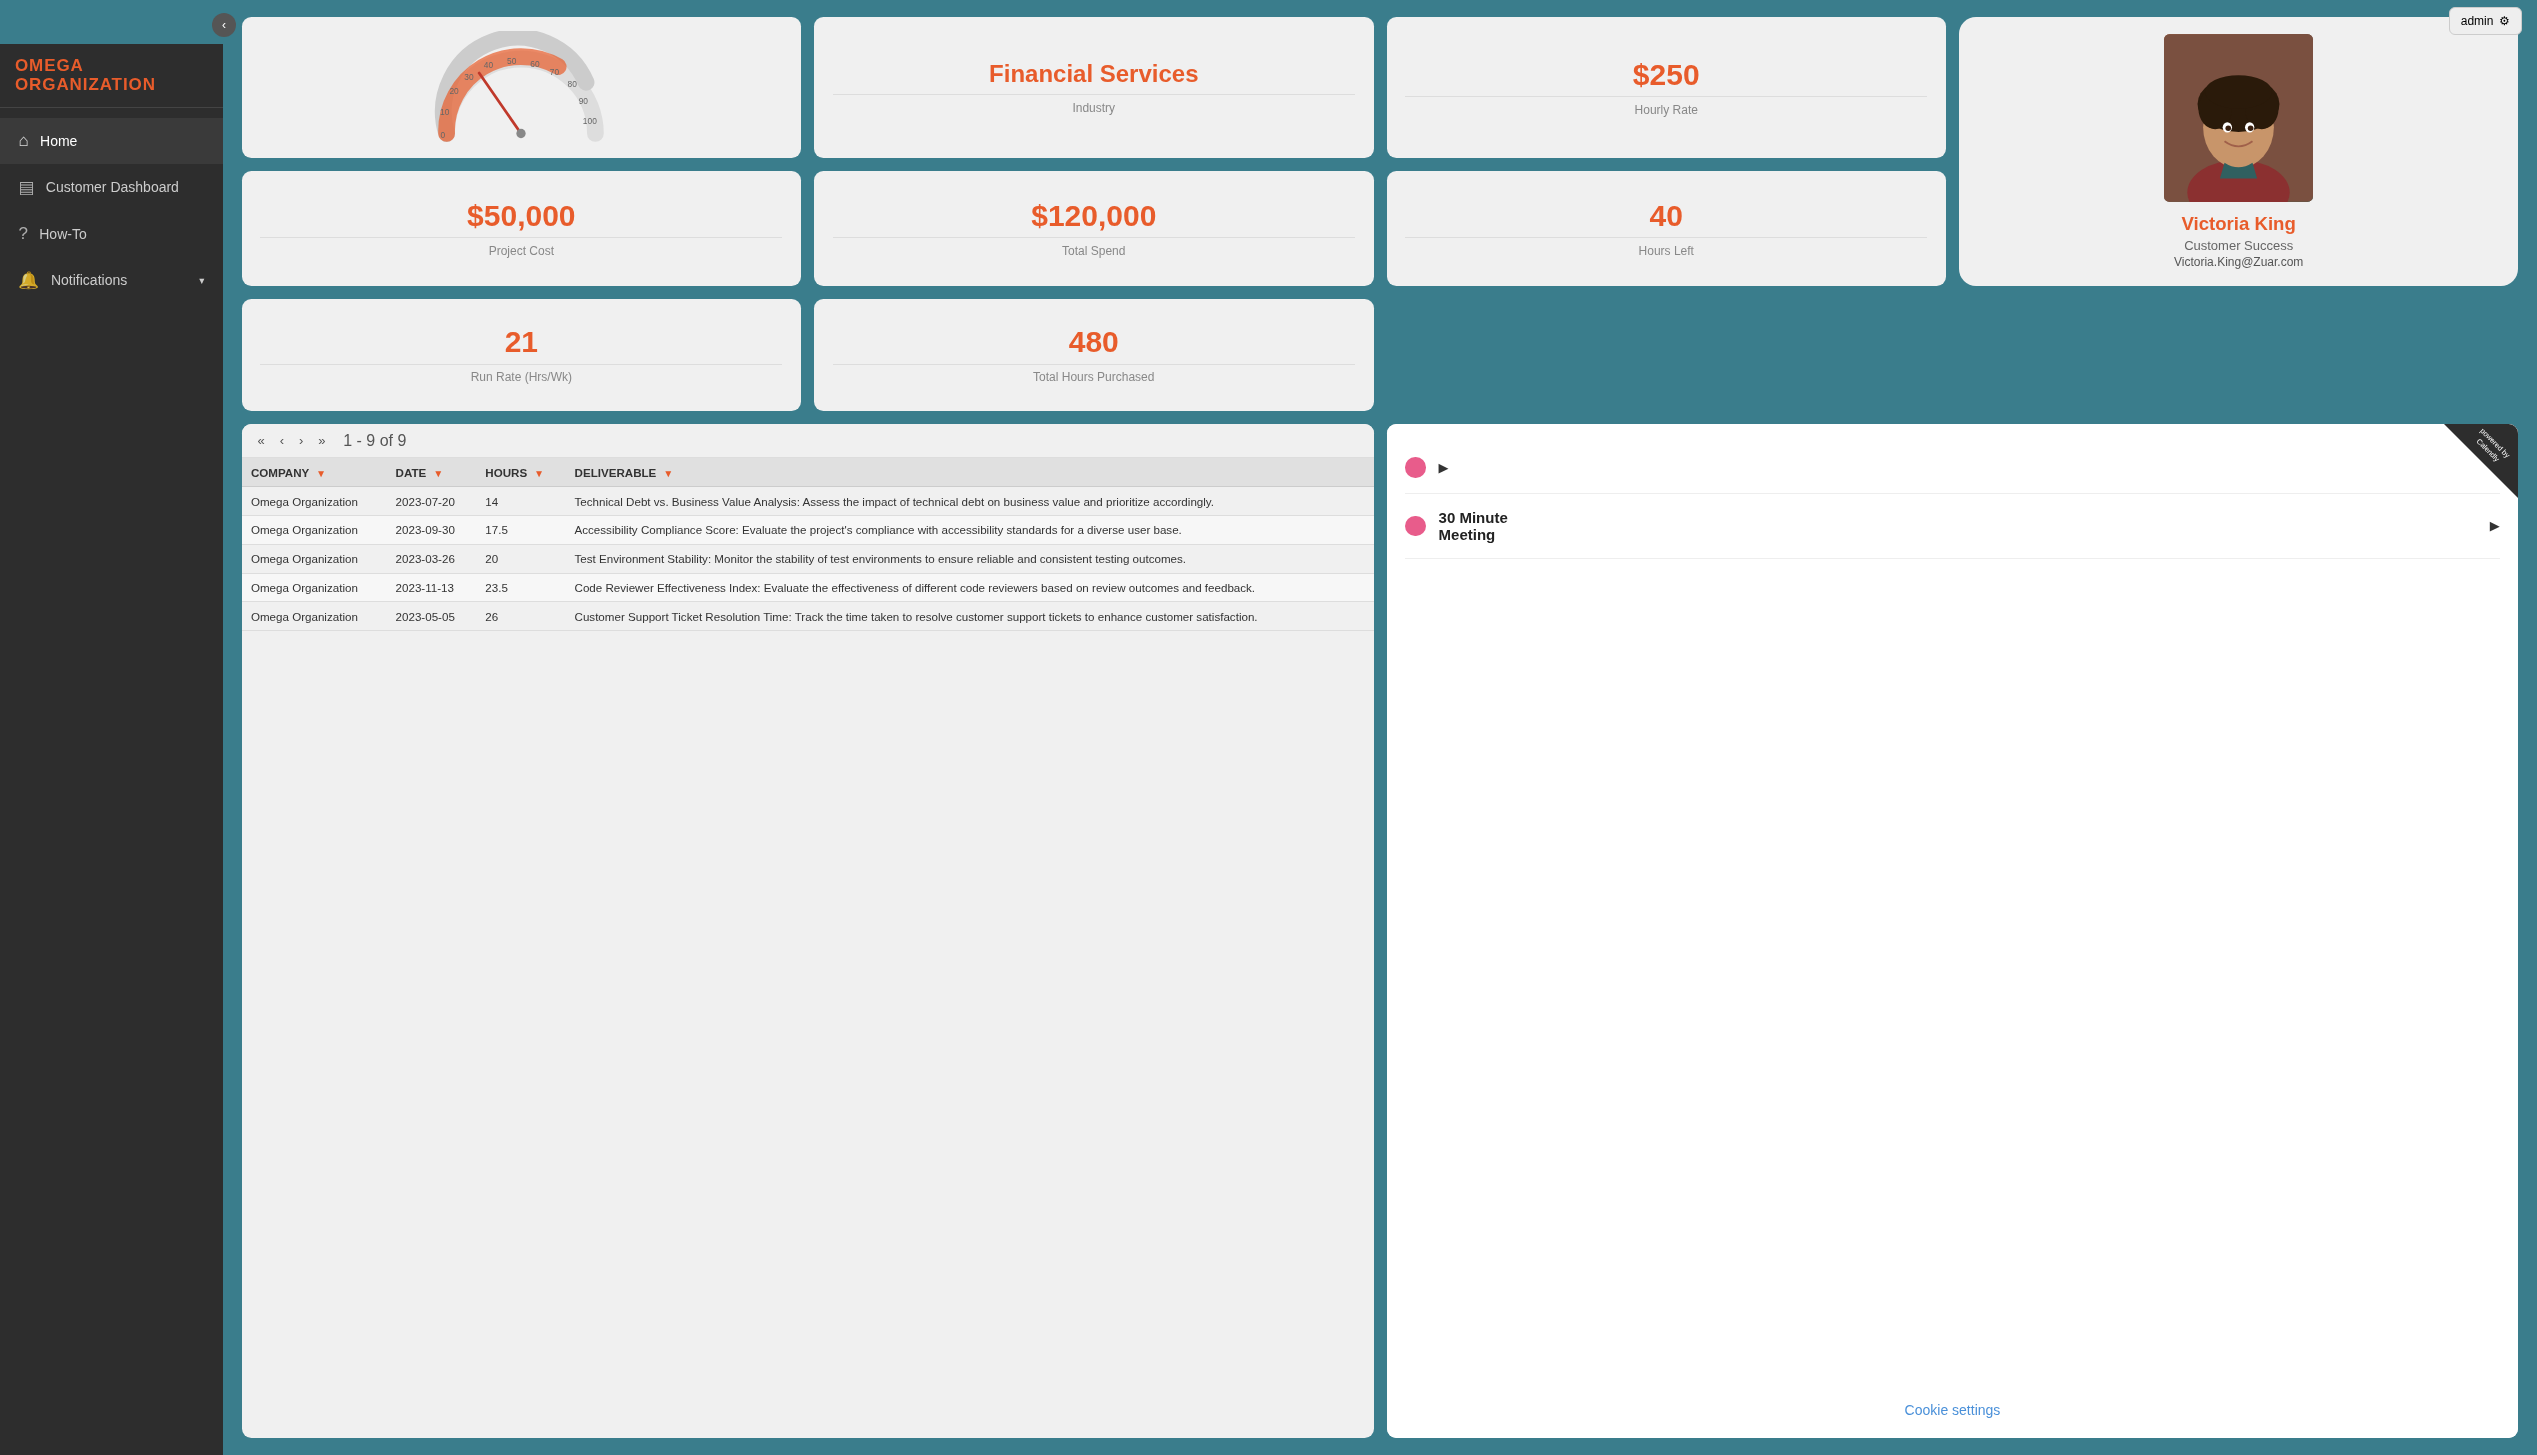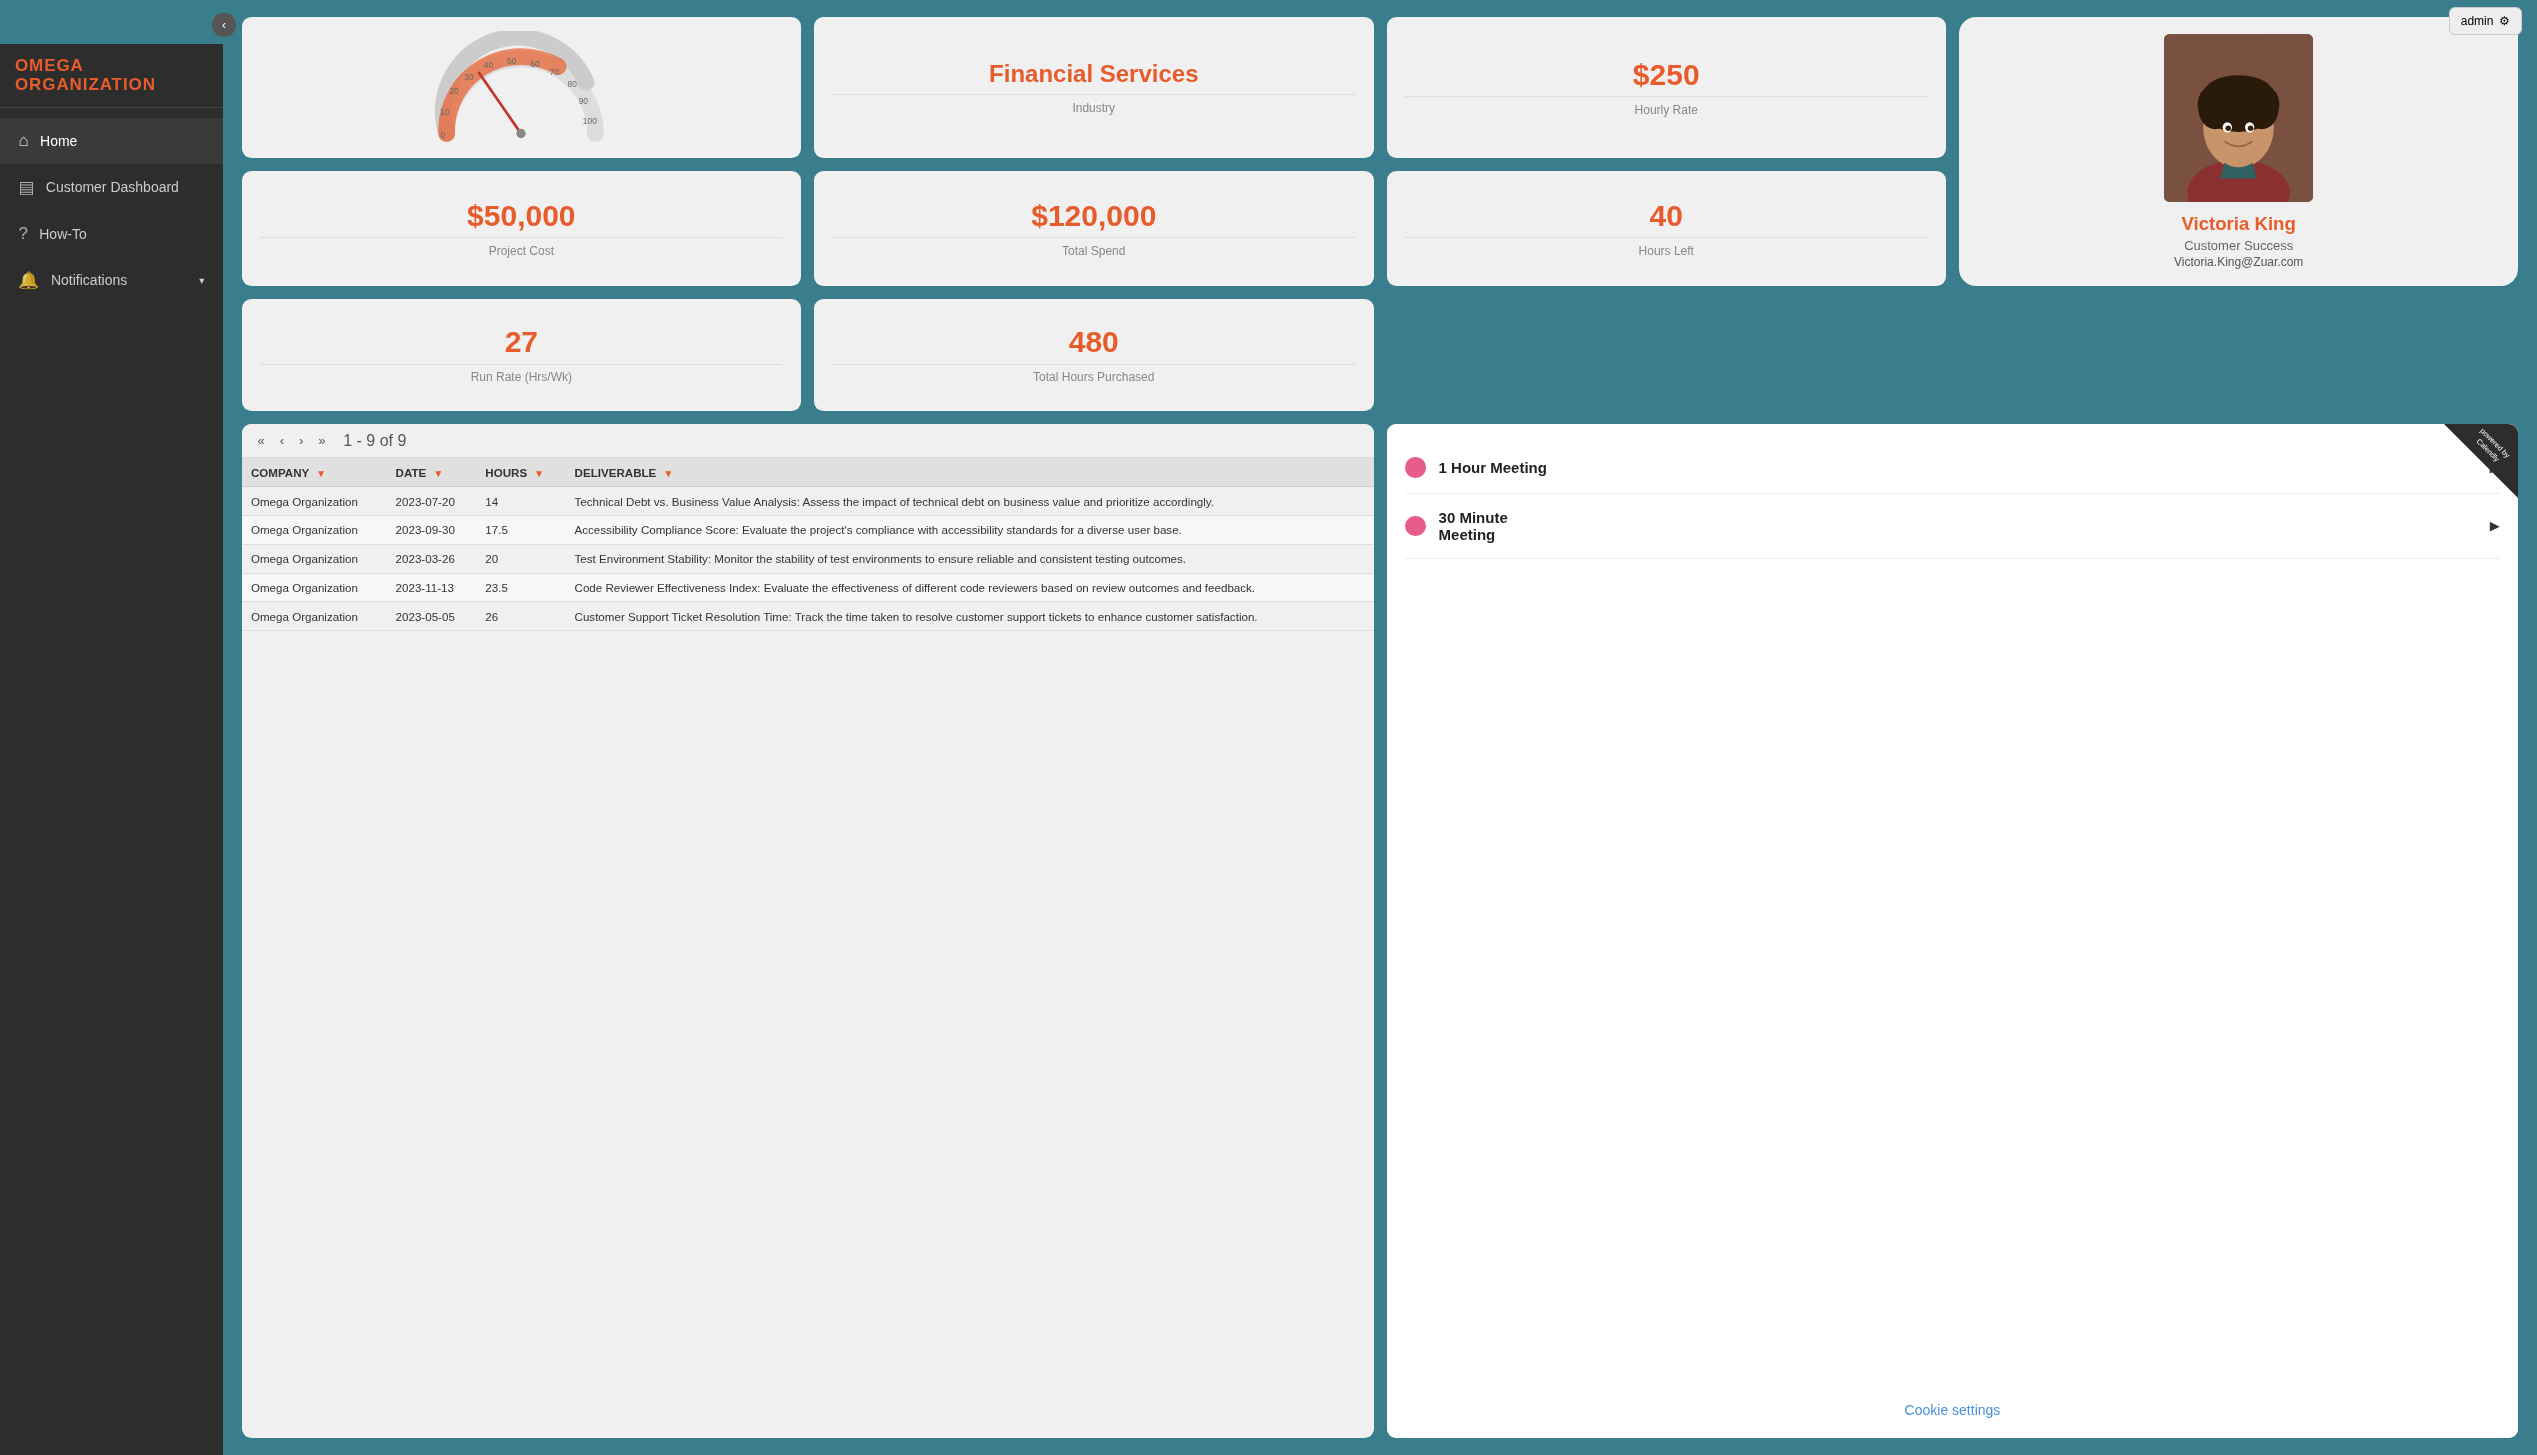--- a/index.html
+++ b/index.html
@@ -390,21 +390,21 @@
       <div class="stat-value">$120,000</div>
       <div class="stat-label">Total Spend</div>
     </div>
 
     <div class="stat-card">
       <div class="stat-value">40</div>
       <div class="stat-label">Hours Left</div>
     </div>
 
     <div class="stat-card">
-      <div class="stat-value">27</div>
+      <div class="stat-value">21</div>
       <div class="stat-label">Run Rate (Hrs/Wk)</div>
     </div>
 
     <div class="stat-card">
       <div class="stat-value">480</div>
       <div class="stat-label">Total Hours Purchased</div>
     </div>
 
   </div>
 
@@ -482,21 +482,20 @@
         <div class="calendly-badge">
           <div style="position:absolute;top:0;right:0;width:0;height:0;border-style:solid;border-width:0 74px 74px 0;border-color:transparent #2d2d2d transparent transparent;"></div>
           <div style="position:absolute;top:13px;right:1.9px;transform:rotate(45deg);color:#fff;font-size:7.4px;text-align:center;line-height:1.3;width:51px;">
             <div>powered by</div>
             <div>Calendly</div>
           </div>
         </div>
 
         <div class="meeting-item">
           <div class="meeting-dot pink"></div>
-          <div class="meeting-name">1 Hour Meeting</div>
           <span class="meeting-arrow">▶</span>
         </div>
 
         <div class="meeting-item">
           <div class="meeting-dot pink"></div>
           <div class="meeting-name">30 Minute<br>Meeting</div>
           <span class="meeting-arrow">▶</span>
         </div>
 
         <div style="flex:1"></div>

